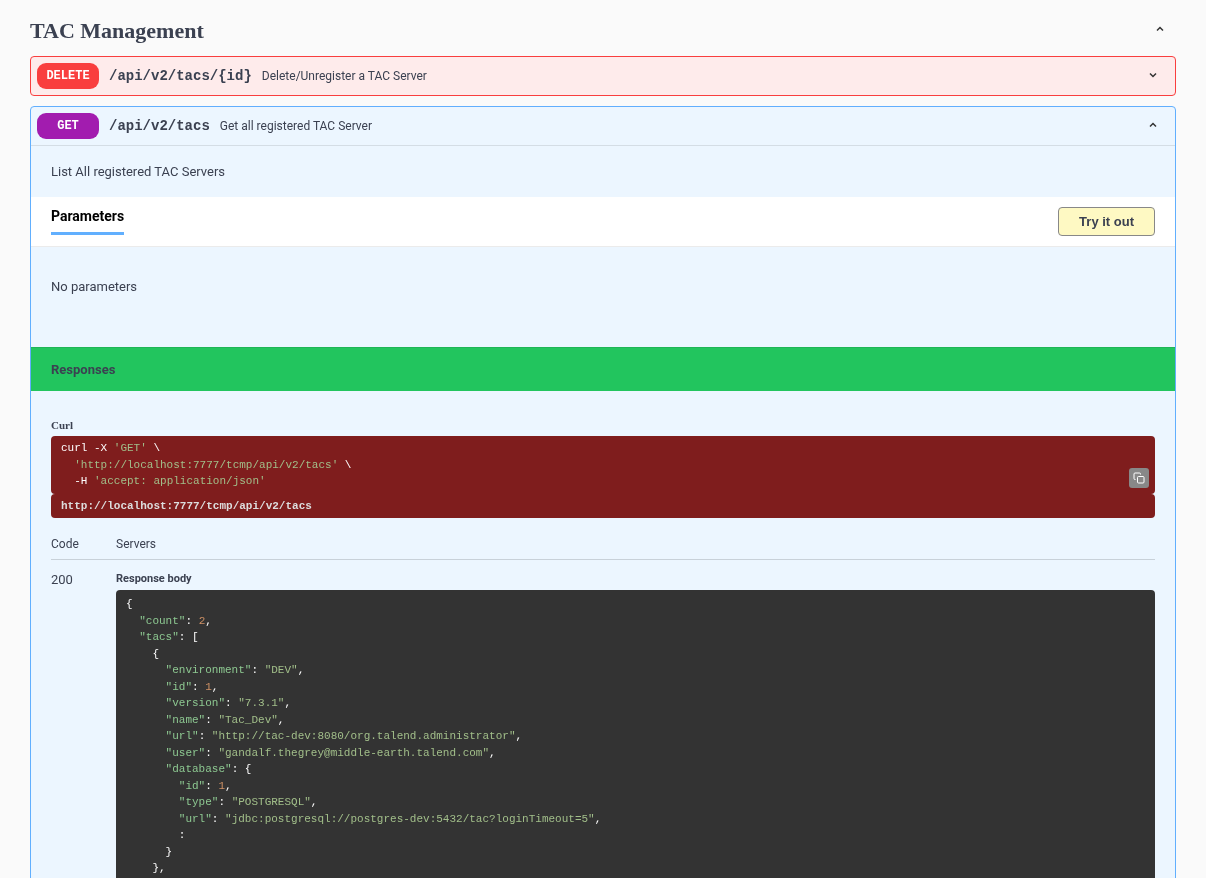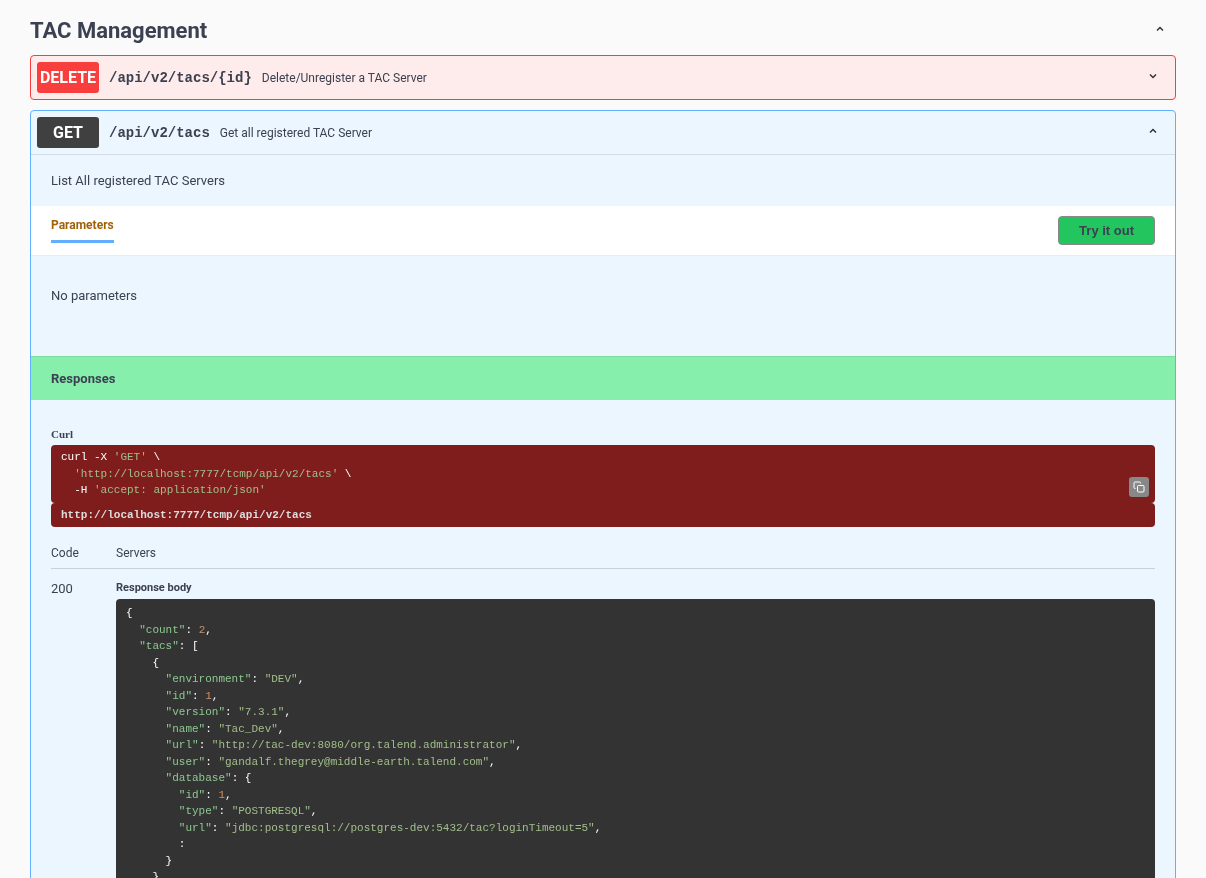--- a/index.html
+++ b/index.html
@@ -1,36 +1,36 @@
 <!DOCTYPE html>
 <html><head>
 <meta charset="utf-8">
 <style>
 * { box-sizing: border-box; margin: 0; padding: 0; }
 body { font-family: -apple-system, BlinkMacSystemFont, "Segoe UI", Roboto, sans-serif; background: #fafafa; padding: 10px 30px; color: #3b4151; font-size: 13px; }
-.section-header { display: flex; justify-content: space-between; align-items: center; padding: 8px 0 12px; }
+.section-header { display: flex; justify-content: space-between; align-items: center; padding: 8px 0 12px; font-family: Liberation Serif, serif; }
 .section-title { font-size: 22px; font-weight: 700; color: #3b4151; }
 .chevron { width: 12px; height: 12px; display: inline-block; }
 .opblock { margin-bottom: 10px; border-radius: 4px; border: 1px solid; }
 .opblock-delete { background: #feebeb; border-color: #f93e3e; }
 .opblock-get { background: #ecf6ff; border-color: #61affe; }
 .opblock-summary { display: flex; align-items: center; padding: 6px; cursor: pointer; }
-.method-badge { color: white; font-weight: 700; font-size: 16px; padding: 6px 0; border-radius: 3px; text-align: center; min-width: 62px; }
+.method-badge { color: white; font-weight: 700; font-size: 12px; padding: 6px 0; border-radius: 9px; text-align: center; min-width: 62px; font-family: Liberation Mono, monospace; }
 .method-delete { background: #f93e3e; }
-.method-get { background: #404040; }
+.method-get { background: #a21caf; }
 .op-path { font-family: "Courier New", monospace; font-weight: 600; font-size: 14px; padding: 0 10px; color: #3b4151; }
 .op-desc { font-size: 12px; color: #3b4151; flex: 1; }
 .op-arrow { padding: 0 10px; }
 .op-body { border-top: 1px solid rgba(0,0,0,0.1); }
 .op-description { padding: 18px 20px; font-size: 13px; }
 .params-header { background: white; display: flex; justify-content: space-between; align-items: center; padding: 10px 20px; border-bottom: 1px solid rgba(0,0,0,0.08); }
-.tab-label { font-weight: 700; font-size: 12px; color: #a16207; padding-bottom: 8px; border-bottom: 3px solid #61affe; display: inline-block;}
-.try-btn { background: #22c55e; border: 1px solid #888; border-radius: 4px; padding: 6px 20px; font-size: 13px; font-weight: 600; cursor: pointer; color: #3b4151; text-align: center;}
+.tab-label { font-weight: 700; font-size: 14px; color: #000000; padding-bottom: 8px; border-bottom: 3px solid #61affe; display: inline-block;}
+.try-btn { background: #fef9c3; border: 1px solid #888; border-radius: 4px; padding: 6px 20px; font-size: 13px; font-weight: 600; cursor: pointer; color: #3b4151; text-align: center;}
 .no-params { padding: 20px; font-size: 13px; min-height: 88px; margin-top: 12px; }
-.responses-header { background: #86efac; padding: 14px 20px; font-weight: 700; font-size: 13px; border-top: 1px solid rgba(0,0,0,0.08);}
+.responses-header { background: #22c55e; padding: 14px 20px; font-weight: 700; font-size: 13px; border-top: 1px solid rgba(0,0,0,0.08);}
 .resp-content { padding: 16px 20px; }
 .block-label { font-size: 11px; font-weight: 700; color: #3b4151; margin-bottom: 5px; margin-top: 12px; font-family: Liberation Serif, serif;}
 .code-block { background: #7f1d1d; color: #fff; border-radius: 4px; padding: 4px 10px; font-family: "Courier New", monospace; font-size: 11px; line-height: 1.5; white-space: pre; overflow: auto; position: relative;}
 .code-block.light-text { color: #ddd; }
 .curl-cmd .str { color: #a2bf8a; }
 .copy-icon { position: absolute; right: 6px; bottom: 6px; width: 20px; height: 20px; background: #888; border-radius: 3px; display:flex; align-items:center; justify-content:center; cursor:pointer;}
 .table-header { display: flex; border-bottom: 1px solid rgba(0,0,0,0.15); margin-top: 19px; padding-bottom: 8px;}
 .col-code { width: 65px; font-size: 12px;}
 .col-details { font-size: 12px; }
 .response-row { display: flex; margin-top: 12px;}

